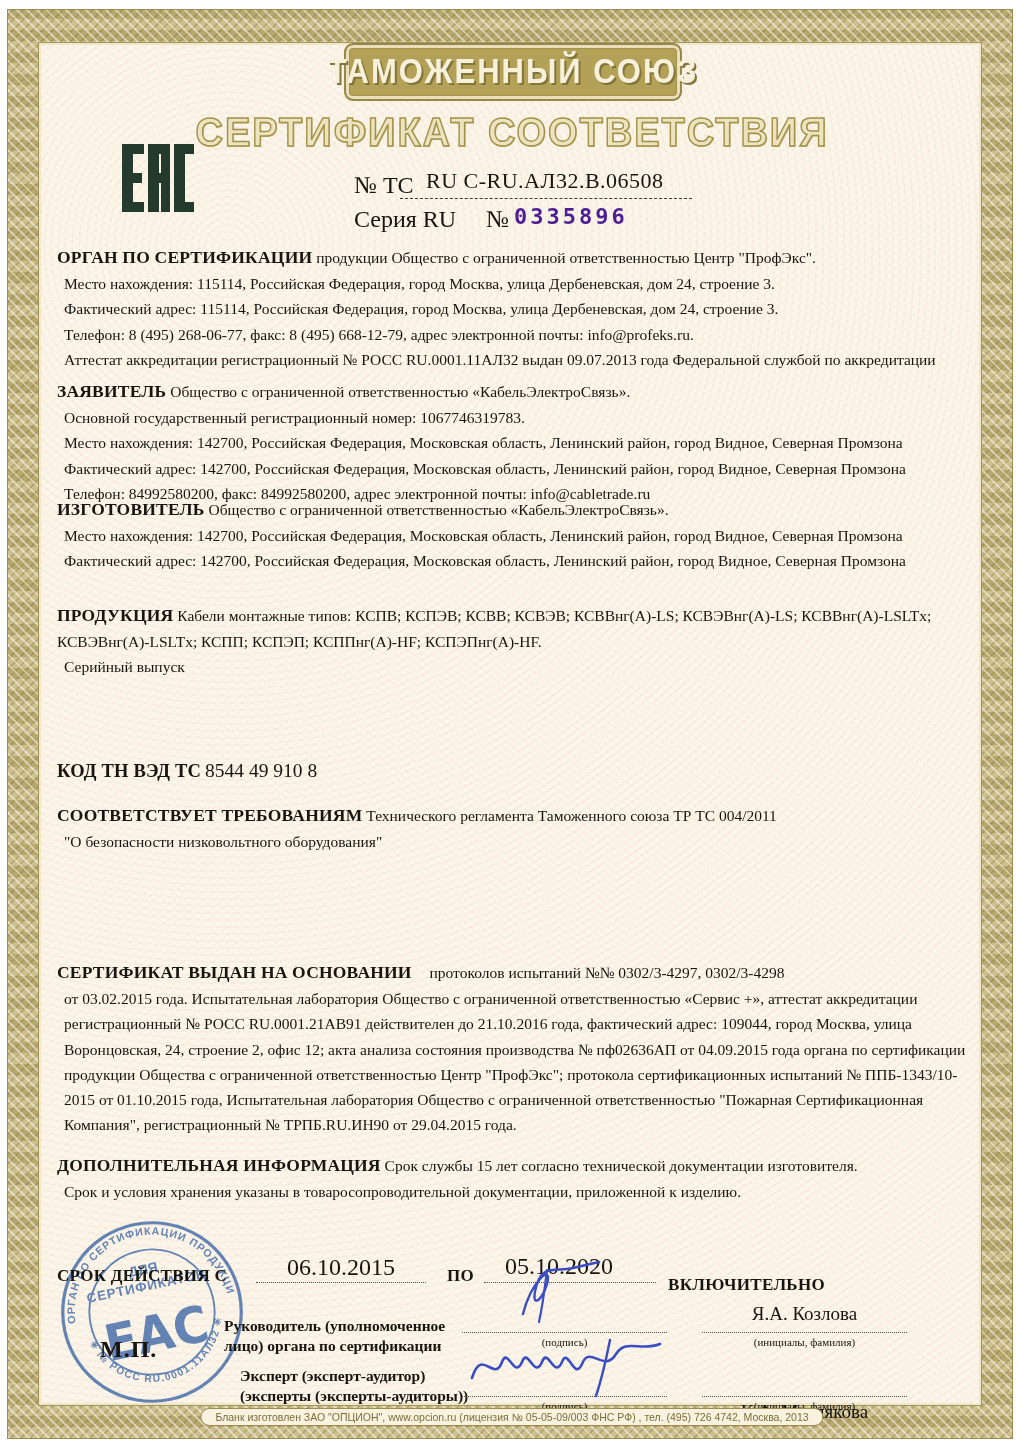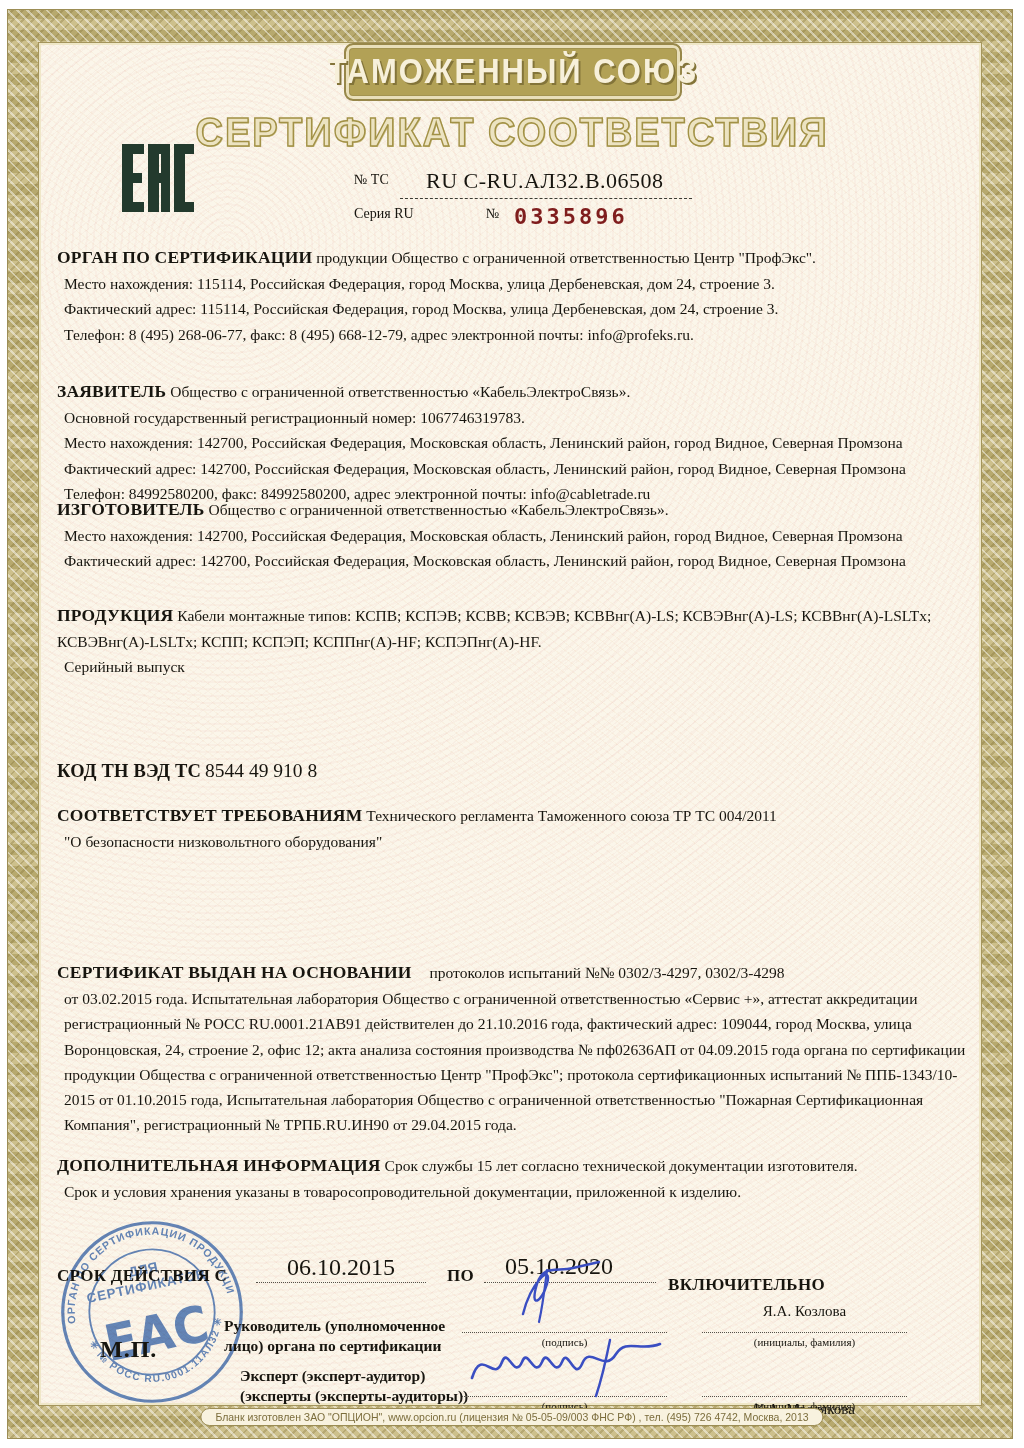--- a/index.html
+++ b/index.html
@@ -42,38 +42,38 @@
     transform:scaleY(1.12);white-space:nowrap;
   }
   .doc-title{
     left:0;top:111px;width:1024px;text-align:center;
     font-family:"Liberation Sans",sans-serif;font-weight:bold;font-size:38px;
     letter-spacing:2px;color:#ece3c1;
     -webkit-text-stroke:1.4px #a29146;
     text-shadow:1px 1px 0 #cabd85;
     transform:scaleY(1.05);white-space:nowrap;
   }
-  .lbl-serif20{font-size:14px;}
+  .lbl-serif20{font-size:24px;}
   .certno-val{font-size:22px;letter-spacing:.5px;}
   .dashline{border-bottom:1.6px dashed #3c3c34;}
   .serial{
     font-family:"DejaVu Sans Mono",monospace;font-weight:bold;font-size:22px;
     letter-spacing:3px;
   }
   .sec{left:57px;width:910px;font-size:15.5px;line-height:1.62;}
   .sec .h{font-size:17.5px;font-weight:bold;letter-spacing:.2px;}
   .sec .ln{padding-left:7px;}
   .kodline .h{font-size:18.5px;font-weight:bold;}
   .kodline .v{font-size:19.5px;}
   .bold17{font-weight:bold;font-size:17px;letter-spacing:.3px;}
   .date19{font-size:24px;}
   .dotline{border-bottom:1.6px dotted #55524a;}
   .small-cap{font-size:11px;text-align:center;}
   .role{font-weight:bold;font-size:15.5px;line-height:1.32;}
-  .name{font-size:15px;text-align:center;}
+  .name{font-size:19px;text-align:center;}
   .stamp-wrap{left:60px;top:1220px;width:184px;height:184px;transform:rotate(-12deg);opacity:.88;mix-blend-mode:multiply;}
   .mp{left:100px;top:1336px;font-weight:bold;font-size:24px;letter-spacing:1px;text-align:center;}
   .footer-pill{
     left:512px;top:1408px;transform:translateX(-50%);
     font-family:"Liberation Sans",sans-serif;font-size:10.5px;color:#7b6d3c;
     background:#f8f2df;border:1px solid #9c8d55;border-radius:9px;
     padding:2px 14px;white-space:nowrap;
   }
   .sig{position:absolute;pointer-events:none;}
 </style>
@@ -107,28 +107,29 @@
 </div>
 
 <div class="abs doc-title">СЕРТИФИКАТ СООТВЕТСТВИЯ</div>
 
 <div class="abs lbl-serif20" style="left:354px;top:172px;">№ ТС</div>
 <div class="abs certno-val" style="left:426px;top:168px;">RU C-RU.АЛ32.В.06508</div>
 <div class="abs dashline" style="left:400px;top:172px;width:292px;height:26px;"></div>
 
 <div class="abs lbl-serif20" style="left:354px;top:206px;">Серия  RU</div>
 <div class="abs lbl-serif20" style="left:486px;top:206px;">№</div>
-<div class="abs serial" style="left:514px;top:204px;color:#7f1d1d;">0335896</div>
+<div class="abs serial" style="left:514px;top:204px;color:#4c1d95;">0335896</div>
 
 <div class="abs sec" style="top:243px;">
   <span class="h">ОРГАН ПО СЕРТИФИКАЦИИ</span>
   <span>продукции Общество с ограниченной ответственностью Центр "ПрофЭкс".</span>
   <div class="ln">Место нахождения: 115114, Российская Федерация, город Москва, улица Дербеневская, дом 24, строение 3.</div>
   <div class="ln">Фактический адрес: 115114, Российская Федерация, город Москва, улица Дербеневская, дом 24, строение 3.</div>
   <div class="ln">Телефон: 8 (495) 268-06-77, факс: 8 (495) 668-12-79, адрес электронной почты: info@profeks.ru.</div>
+  <div class="ln">Аттестат аккредитации регистрационный № РОСС RU.0001.11АЛ32 выдан 09.07.2013 года Федеральной службой по аккредитации</div>
 </div>
 
 <div class="abs sec" style="top:377px;">
   <span class="h">ЗАЯВИТЕЛЬ</span>
   <span>Общество с ограниченной ответственностью «КабельЭлектроСвязь».</span>
   <div class="ln">Основной государственный регистрационный номер: 1067746319783.</div>
   <div class="ln">Место нахождения: 142700, Российская Федерация, Московская область, Ленинский район, город Видное, Северная Промзона</div>
   <div class="ln">Фактический адрес: 142700, Российская Федерация, Московская область, Ленинский район, город Видное, Северная Промзона</div>
   <div class="ln">Телефон: 84992580200, факс: 84992580200, адрес электронной почты: info@cabletrade.ru</div>
 </div>

